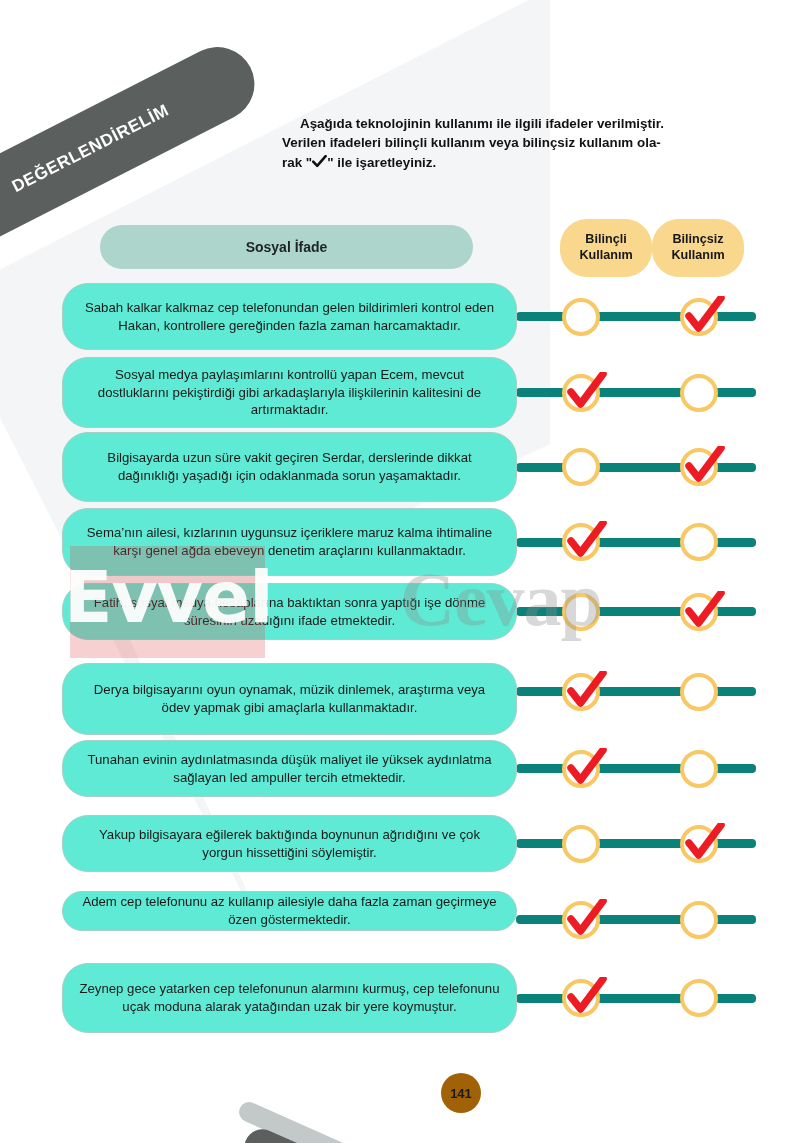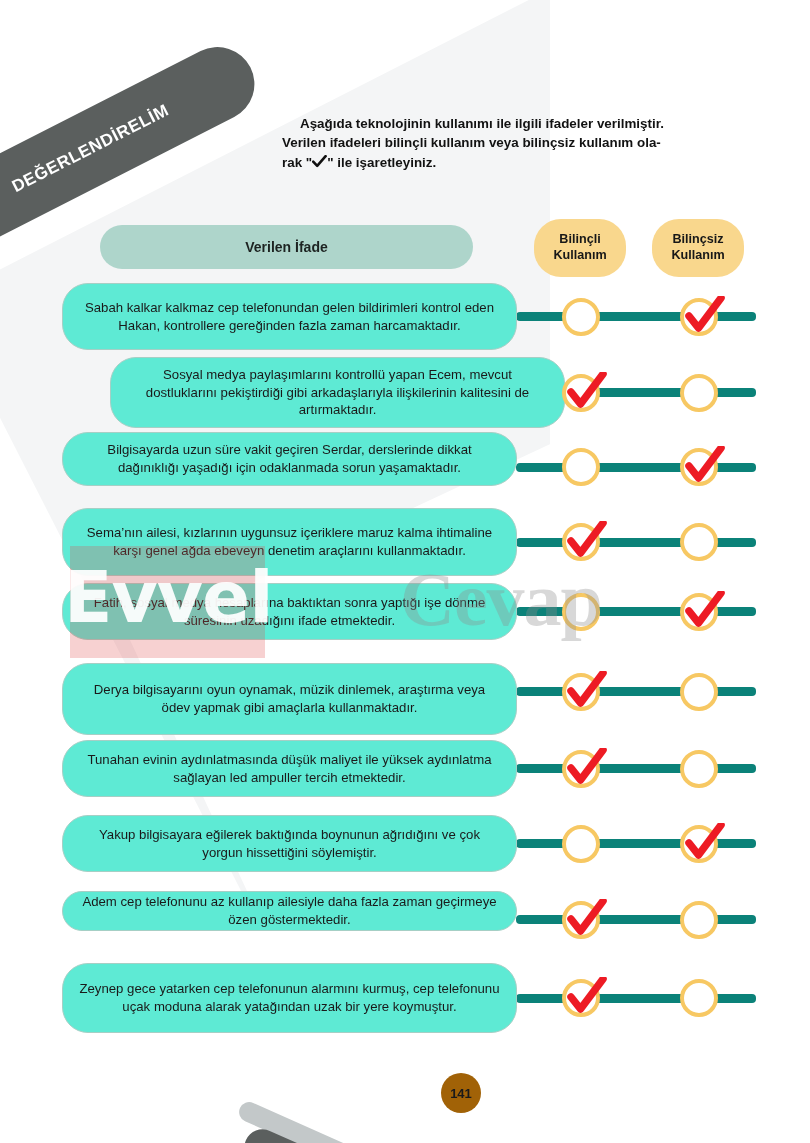--- a/index.html
+++ b/index.html
@@ -77,21 +77,21 @@
     background:#aed5cb;border-radius:22px;
     display:flex;align-items:center;justify-content:center;
     font-size:14px;font-weight:bold;color:#1d2321;
   }
   .hdr-col{
     position:absolute;top:219px;width:92px;height:58px;
     background:#f9d78d;border-radius:27px;
     display:flex;flex-direction:column;align-items:center;justify-content:center;
     font-size:12.6px;font-weight:bold;color:#181818;line-height:1.25;
   }
-  .hdr-col.col-a{left:534px;text-align:right;}
+  .hdr-col.col-a{left:560px;text-align:right;}
   .hdr-col.col-b{left:652px;}
 
   
   .rows{position:absolute;left:0;top:0;width:810px;height:1143px;}
   .row{position:absolute;left:0;width:810px;}
   .bubble{
     position:absolute;left:62px;
     width:455px;
     box-sizing:border-box;
     border:1.6px solid #a6cfc5;
@@ -173,21 +173,21 @@
   </div>
 
   <div class="intro">
     <span class="indent"></span><span>Aşağıda teknolojinin kullanımı ile ilgili ifadeler verilmiştir.</span><br>
     <span>Verilen ifadeleri bilinçli kullanım veya bilinçsiz kullanım ola-</span><br>
     <span>rak "</span><span class="tick"><svg width="15" height="13" viewBox="0 0 15 13" aria-hidden="true">
           <path d="M1.2 6.6 L5.2 10.8 L13.6 1.2" stroke="#111" stroke-width="2.6" fill="none" stroke-linecap="round" stroke-linejoin="round"></path>
         </svg></span><span>" ile işaretleyiniz.</span>
   </div>
 
-  <div class="hdr-statement">Verilen İfade</div>
+  <div class="hdr-statement">Sosyal İfade</div>
   <div class="hdr-col col-a">
     <span>Bilinçli</span>
     <span>Kullanım</span>
   </div>
   <div class="hdr-col col-b">
     <span>Bilinçsiz</span>
     <span>Kullanım</span>
   </div>
 
   <div class="rows" id="rows-host">
@@ -196,31 +196,31 @@
         <div class="bubble" style="top: 283px; height: 67px;">Sabah kalkar kalkmaz cep telefonundan gelen bildirimleri kontrol eden Hakan, kontrollere gereğinden fazla zaman harcamaktadır.</div>
         <div class="opt a" style="top: 297.5px;"></div>
         <div class="opt b" style="top: 297.5px;">
           <svg class="mark" width="44" height="40" viewBox="0 0 44 40" aria-hidden="true">
             <path d="M8 20 L17.5 32 L40 2" stroke="#ed1b24" stroke-width="7.5" fill="none" stroke-linecap="round" stroke-linejoin="round"></path>
           </svg>
         </div>
       </div>
       <div class="row" style="top: 0px;">
         <div class="track" style="top: 388px;"></div>
-        <div class="bubble" style="top: 357px; height: 71px; margin-left: 48px;">Sosyal medya paylaşımlarını kontrollü yapan Ecem, mevcut dostluklarını pekiştirdiği gibi arkadaşlarıyla ilişkilerinin kalitesini de artırmaktadır.</div>
+        <div class="bubble" style="top: 357px; height: 71px;">Sosyal medya paylaşımlarını kontrollü yapan Ecem, mevcut dostluklarını pekiştirdiği gibi arkadaşlarıyla ilişkilerinin kalitesini de artırmaktadır.</div>
         <div class="opt a" style="top: 373.5px;">
           <svg class="mark" width="44" height="40" viewBox="0 0 44 40" aria-hidden="true">
             <path d="M8 20 L17.5 32 L40 2" stroke="#ed1b24" stroke-width="7.5" fill="none" stroke-linecap="round" stroke-linejoin="round"></path>
           </svg>
         </div>
         <div class="opt b" style="top: 373.5px;"></div>
       </div>
       <div class="row" style="top: 0px;">
         <div class="track" style="top: 462.5px;"></div>
-        <div class="bubble" style="top: 432px; height: 54px;">Bilgisayarda uzun süre vakit geçiren Serdar, derslerinde dikkat dağınıklığı yaşadığı için odaklanmada sorun yaşamaktadır.</div>
+        <div class="bubble" style="top: 432px; height: 70px;">Bilgisayarda uzun süre vakit geçiren Serdar, derslerinde dikkat dağınıklığı yaşadığı için odaklanmada sorun yaşamaktadır.</div>
         <div class="opt a" style="top: 448px;"></div>
         <div class="opt b" style="top: 448px;">
           <svg class="mark" width="44" height="40" viewBox="0 0 44 40" aria-hidden="true">
             <path d="M8 20 L17.5 32 L40 2" stroke="#ed1b24" stroke-width="7.5" fill="none" stroke-linecap="round" stroke-linejoin="round"></path>
           </svg>
         </div>
       </div>
       <div class="row" style="top: 0px;">
         <div class="track" style="top: 537.5px;"></div>
         <div class="bubble" style="top: 508px; height: 68px;">Sema’nın ailesi, kızlarının uygunsuz içeriklere maruz kalma ihtimaline karşı genel ağda ebeveyn denetim araçlarını kullanmaktadır.</div>

